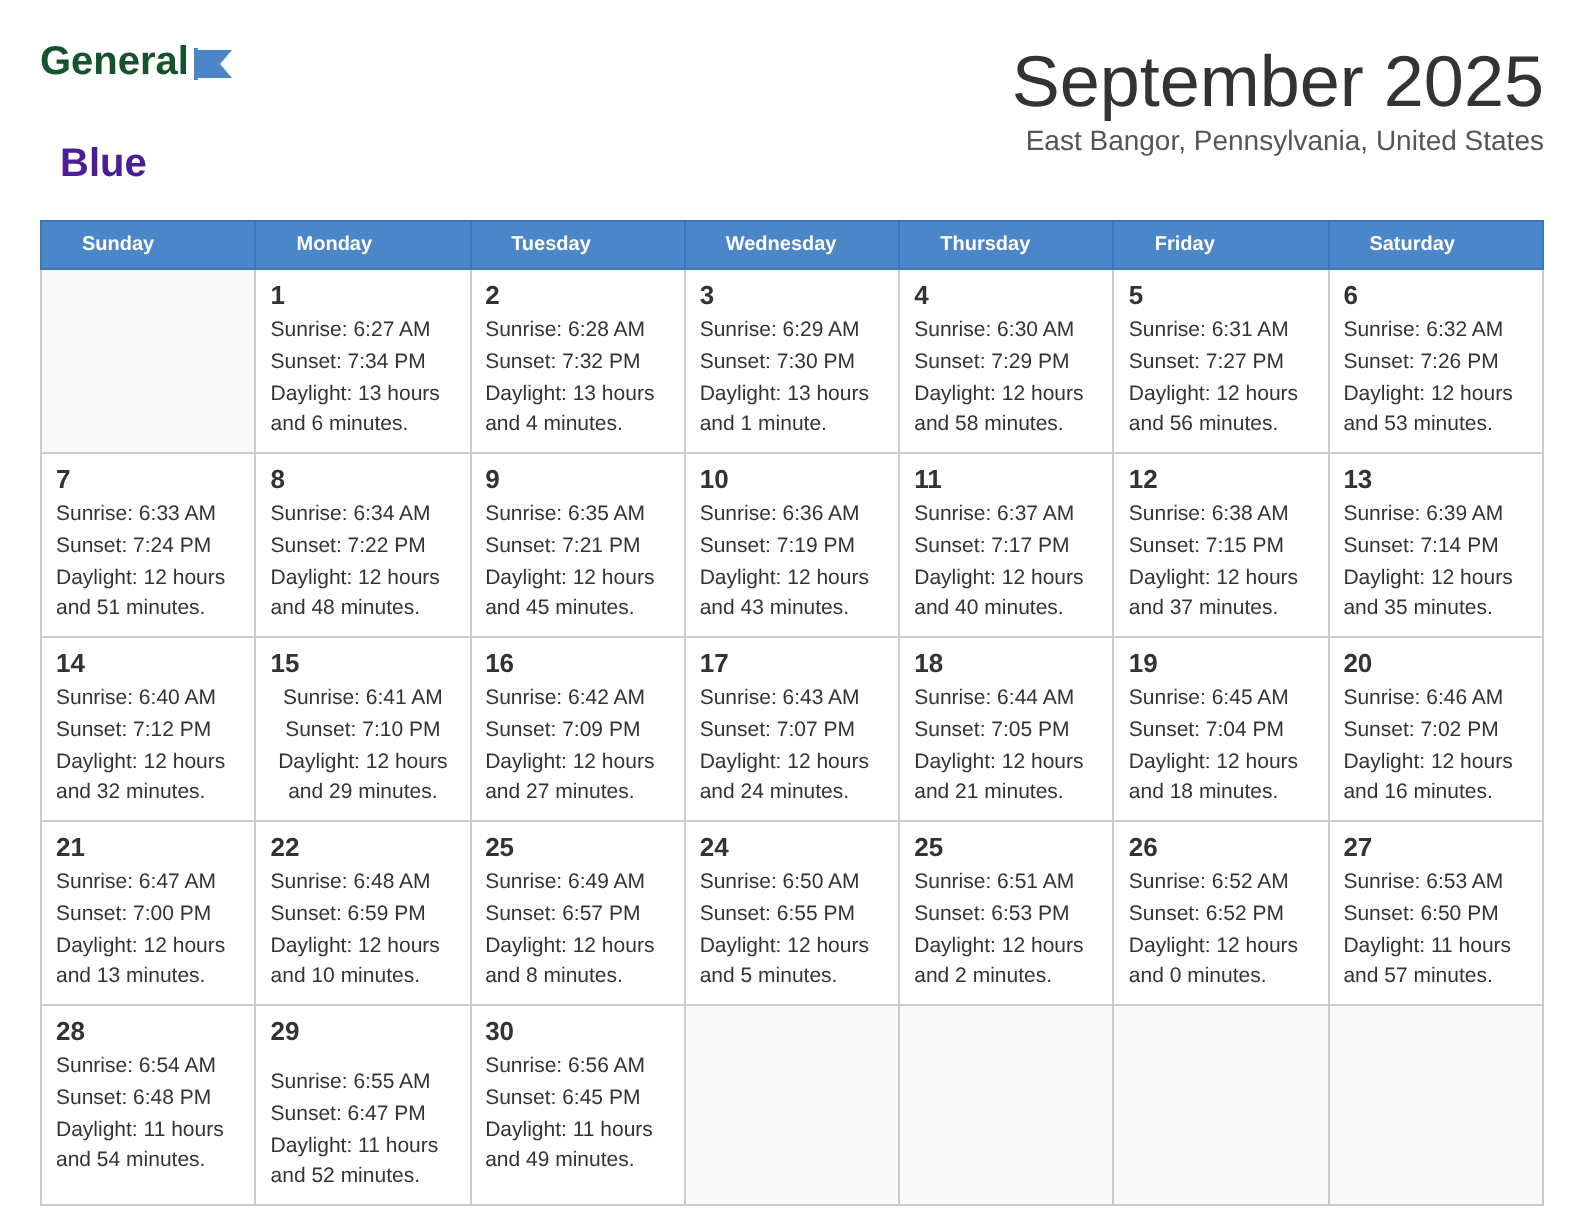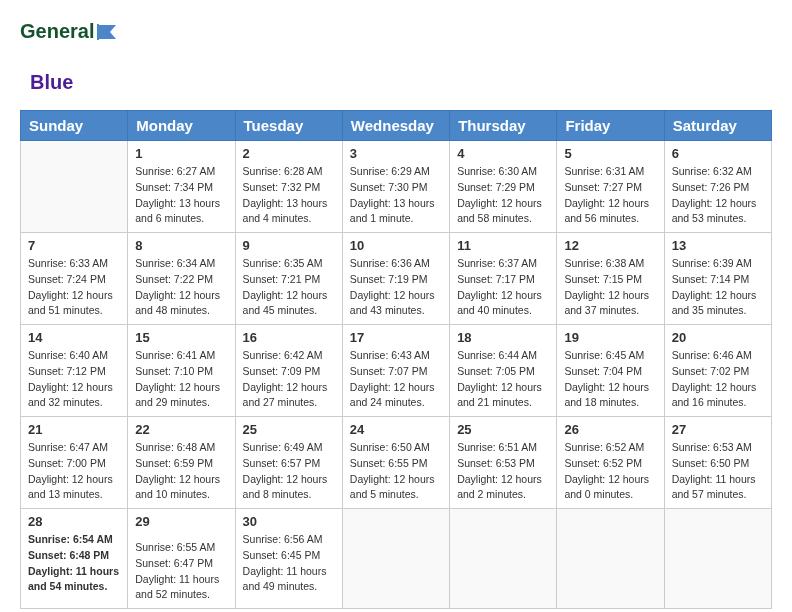--- a/index.html
+++ b/index.html
@@ -54,23 +54,23 @@
       color: #555;
     }
     .calendar {
       width: 100%;
       border-collapse: collapse;
       font-size: 11px;
     }
     .calendar th {
       background-color: #4a86c8;
       color: #fff;
-      padding: 6px 8px;
+      padding: 6px 20px;
       text-align: left;
-      font-size: 15px;
+      font-size: 10px;
       font-weight: bold;
       border: 1px solid #3a76b8;
     }
     .calendar td {
       border: 1px solid #ccc;
       vertical-align: top;
       padding: 5px 7px;
       width: 107px;
       min-height: 80px;
       height: 90px;
@@ -101,20 +101,24 @@
       <svg class="logo-icon" viewBox="0 0 22 18">
         <polygon points="2,2 20,2 14,9 20,16 2,16" fill="#4a86c8"></polygon>
         <line x1="2" y1="1" x2="2" y2="17" stroke="#4a86c8" stroke-width="2"></line>
       </svg>
     </div>
     <div style="display:flex;">
       <span style="width:10px;"></span>
       <span class="logo-blue">Blue</span>
     </div>
   </div>
+  <div class="title-section">
+    <div class="month-title">September 2025</div>
+    <div class="subtitle">East Bangor, Pennsylvania, United States</div>
+  </div>
 </div>
 
 <table class="calendar">
   <thead>
     <tr>
     <th>Sunday</th>
         <th>Monday</th>
         <th>Tuesday</th>
         <th>Wednesday</th>
         <th>Thursday</th>
@@ -222,21 +226,21 @@
       <tr>
         <td>
           <span class="day-num">14</span>
           <div class="day-info" style="white-space: pre-line;">Sunrise: 6:40 AM
 Sunset: 7:12 PM
 Daylight: 12 hours
 and 32 minutes.</div>
         </td>
         <td>
           <span class="day-num">15</span>
-          <div class="day-info" style="white-space: pre-line;">Sunrise: 6:41 AM
+          <div class="day-info" style="white-space: pre-line; text-align: center;">Sunrise: 6:41 AM
 Sunset: 7:10 PM
 Daylight: 12 hours
 and 29 minutes.</div>
         </td>
         <td>
           <span class="day-num">16</span>
           <div class="day-info" style="white-space: pre-line;">Sunrise: 6:42 AM
 Sunset: 7:09 PM
 Daylight: 12 hours
 and 27 minutes.</div>
@@ -317,21 +321,21 @@
           <span class="day-num">27</span>
           <div class="day-info" style="white-space: pre-line;">Sunrise: 6:53 AM
 Sunset: 6:50 PM
 Daylight: 11 hours
 and 57 minutes.</div>
         </td>
       </tr>
       <tr>
         <td>
           <span class="day-num">28</span>
-          <div class="day-info" style="white-space: pre-line; font-weight: bold;">Sunrise: 6:54 AM
+          <div class="day-info" style="white-space: pre-line;">Sunrise: 6:54 AM
 Sunset: 6:48 PM
 Daylight: 11 hours
 and 54 minutes.</div>
         </td>
         <td>
           <span class="day-num">29</span>
           <div class="day-info" style="white-space: pre-line; margin-top: 11px;">Sunrise: 6:55 AM
 Sunset: 6:47 PM
 Daylight: 11 hours
 and 52 minutes.</div>

